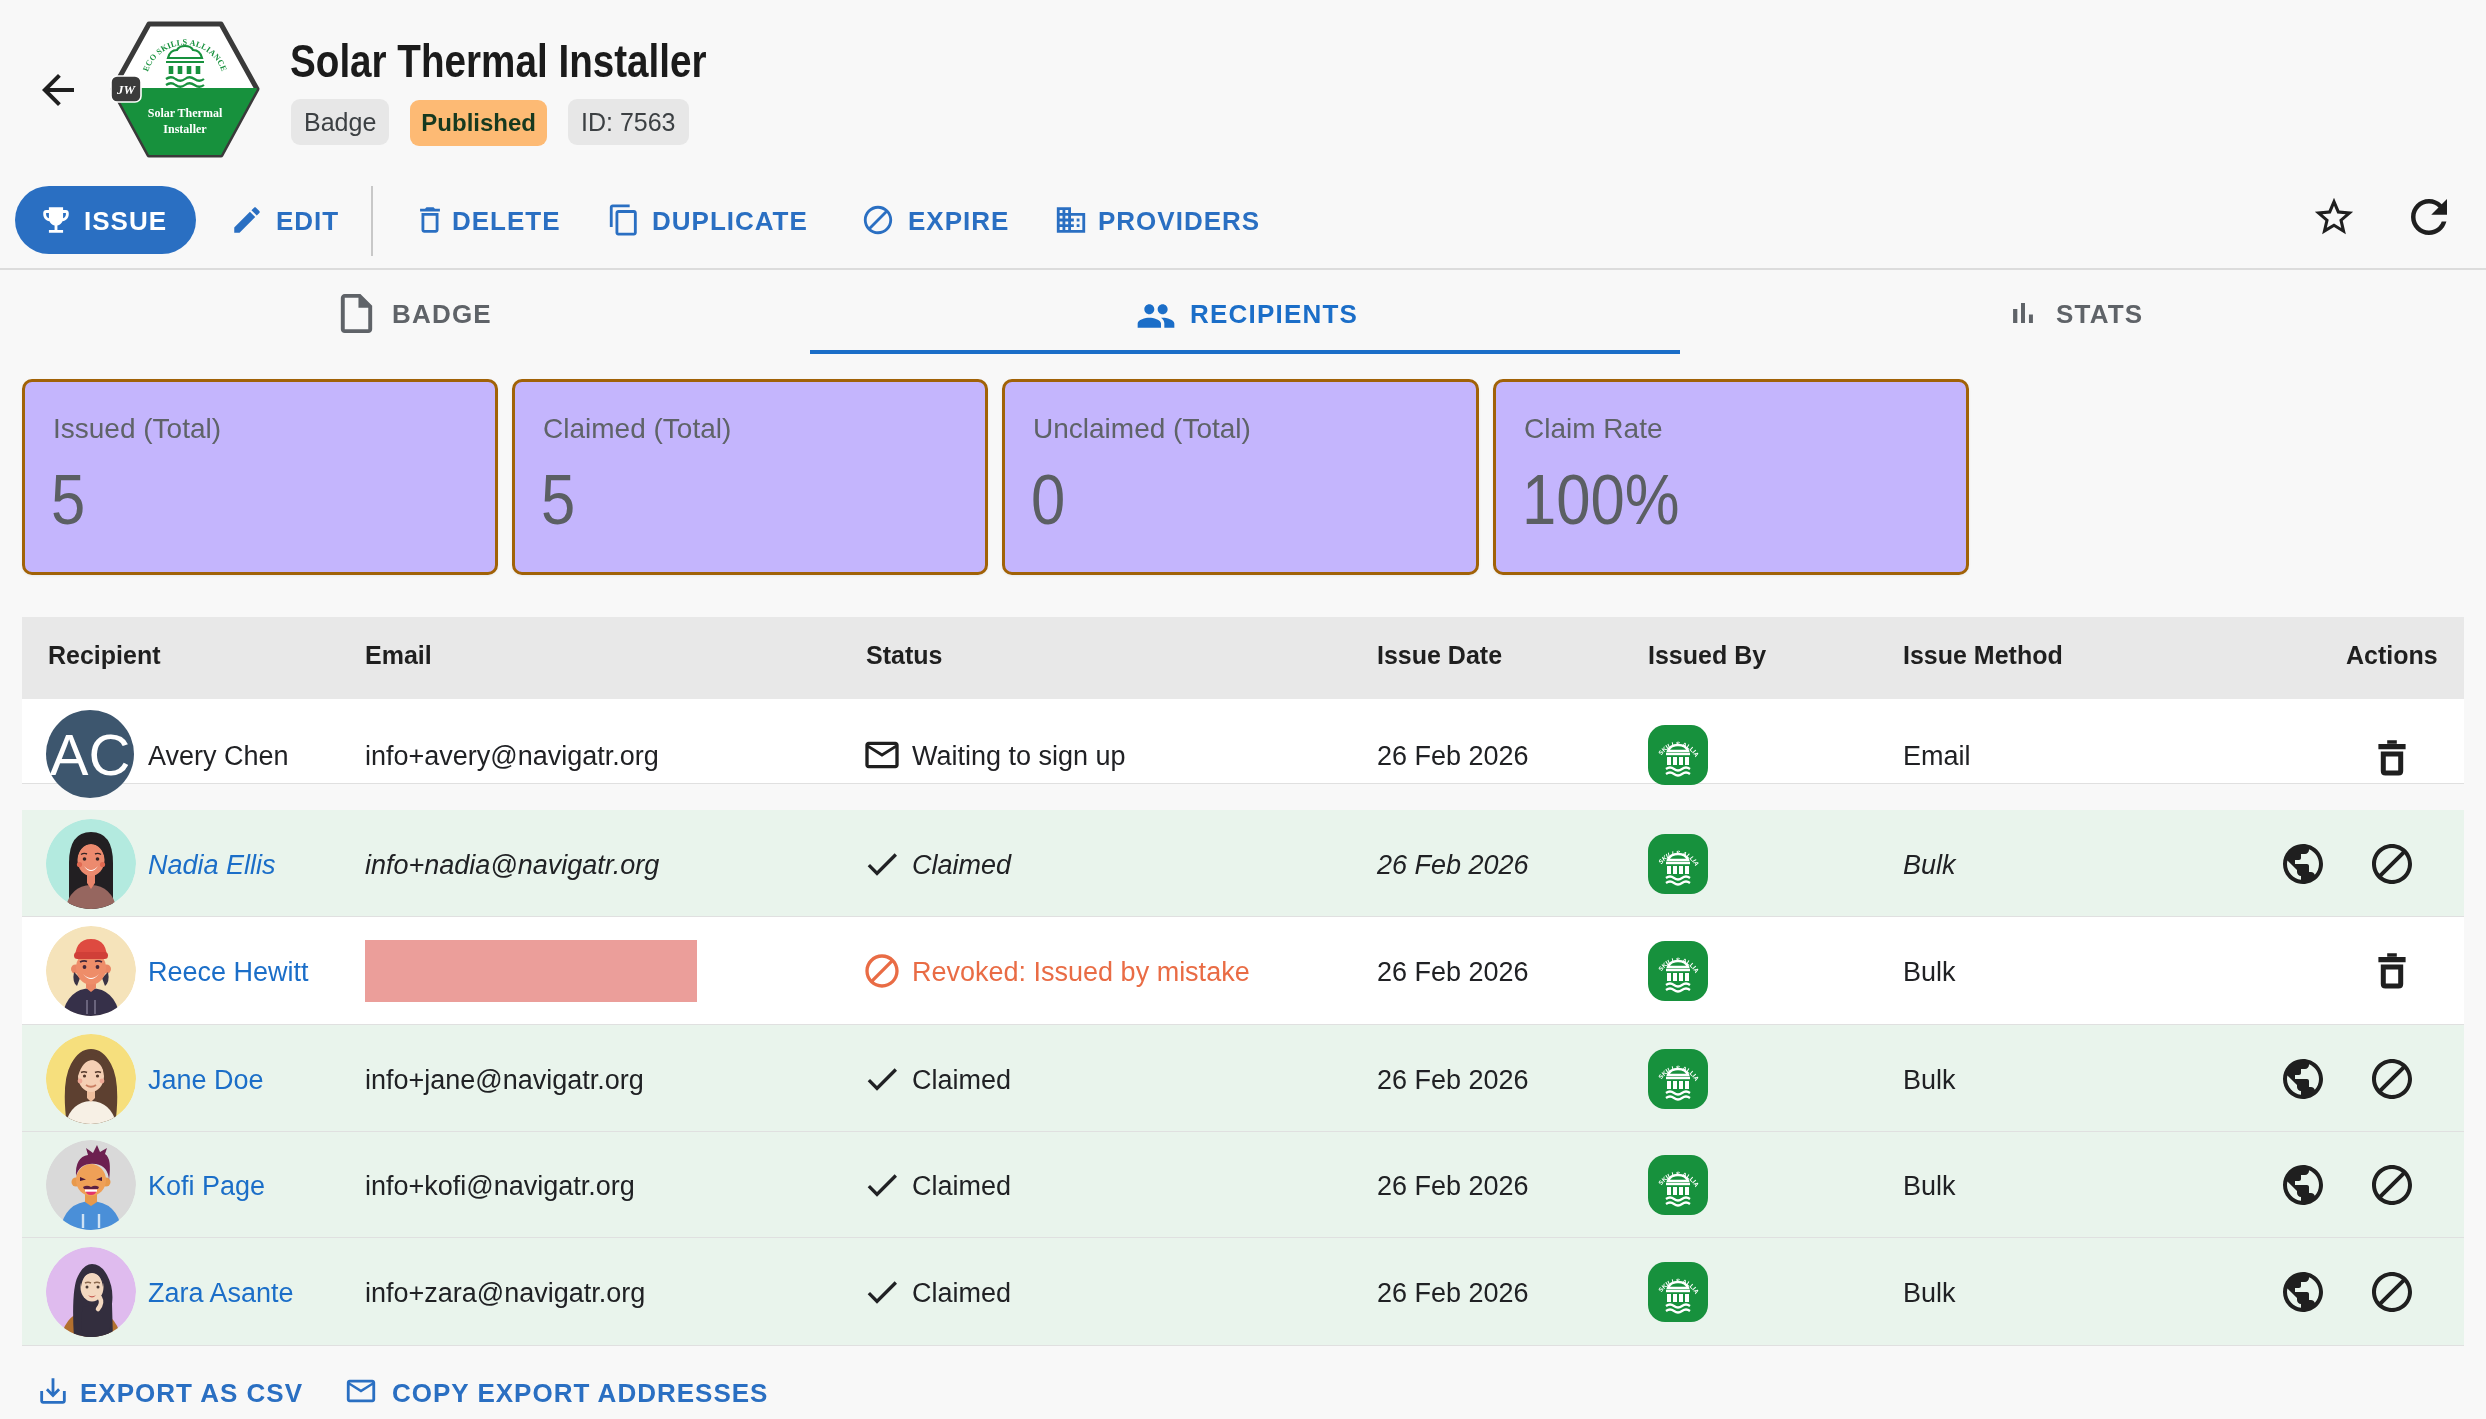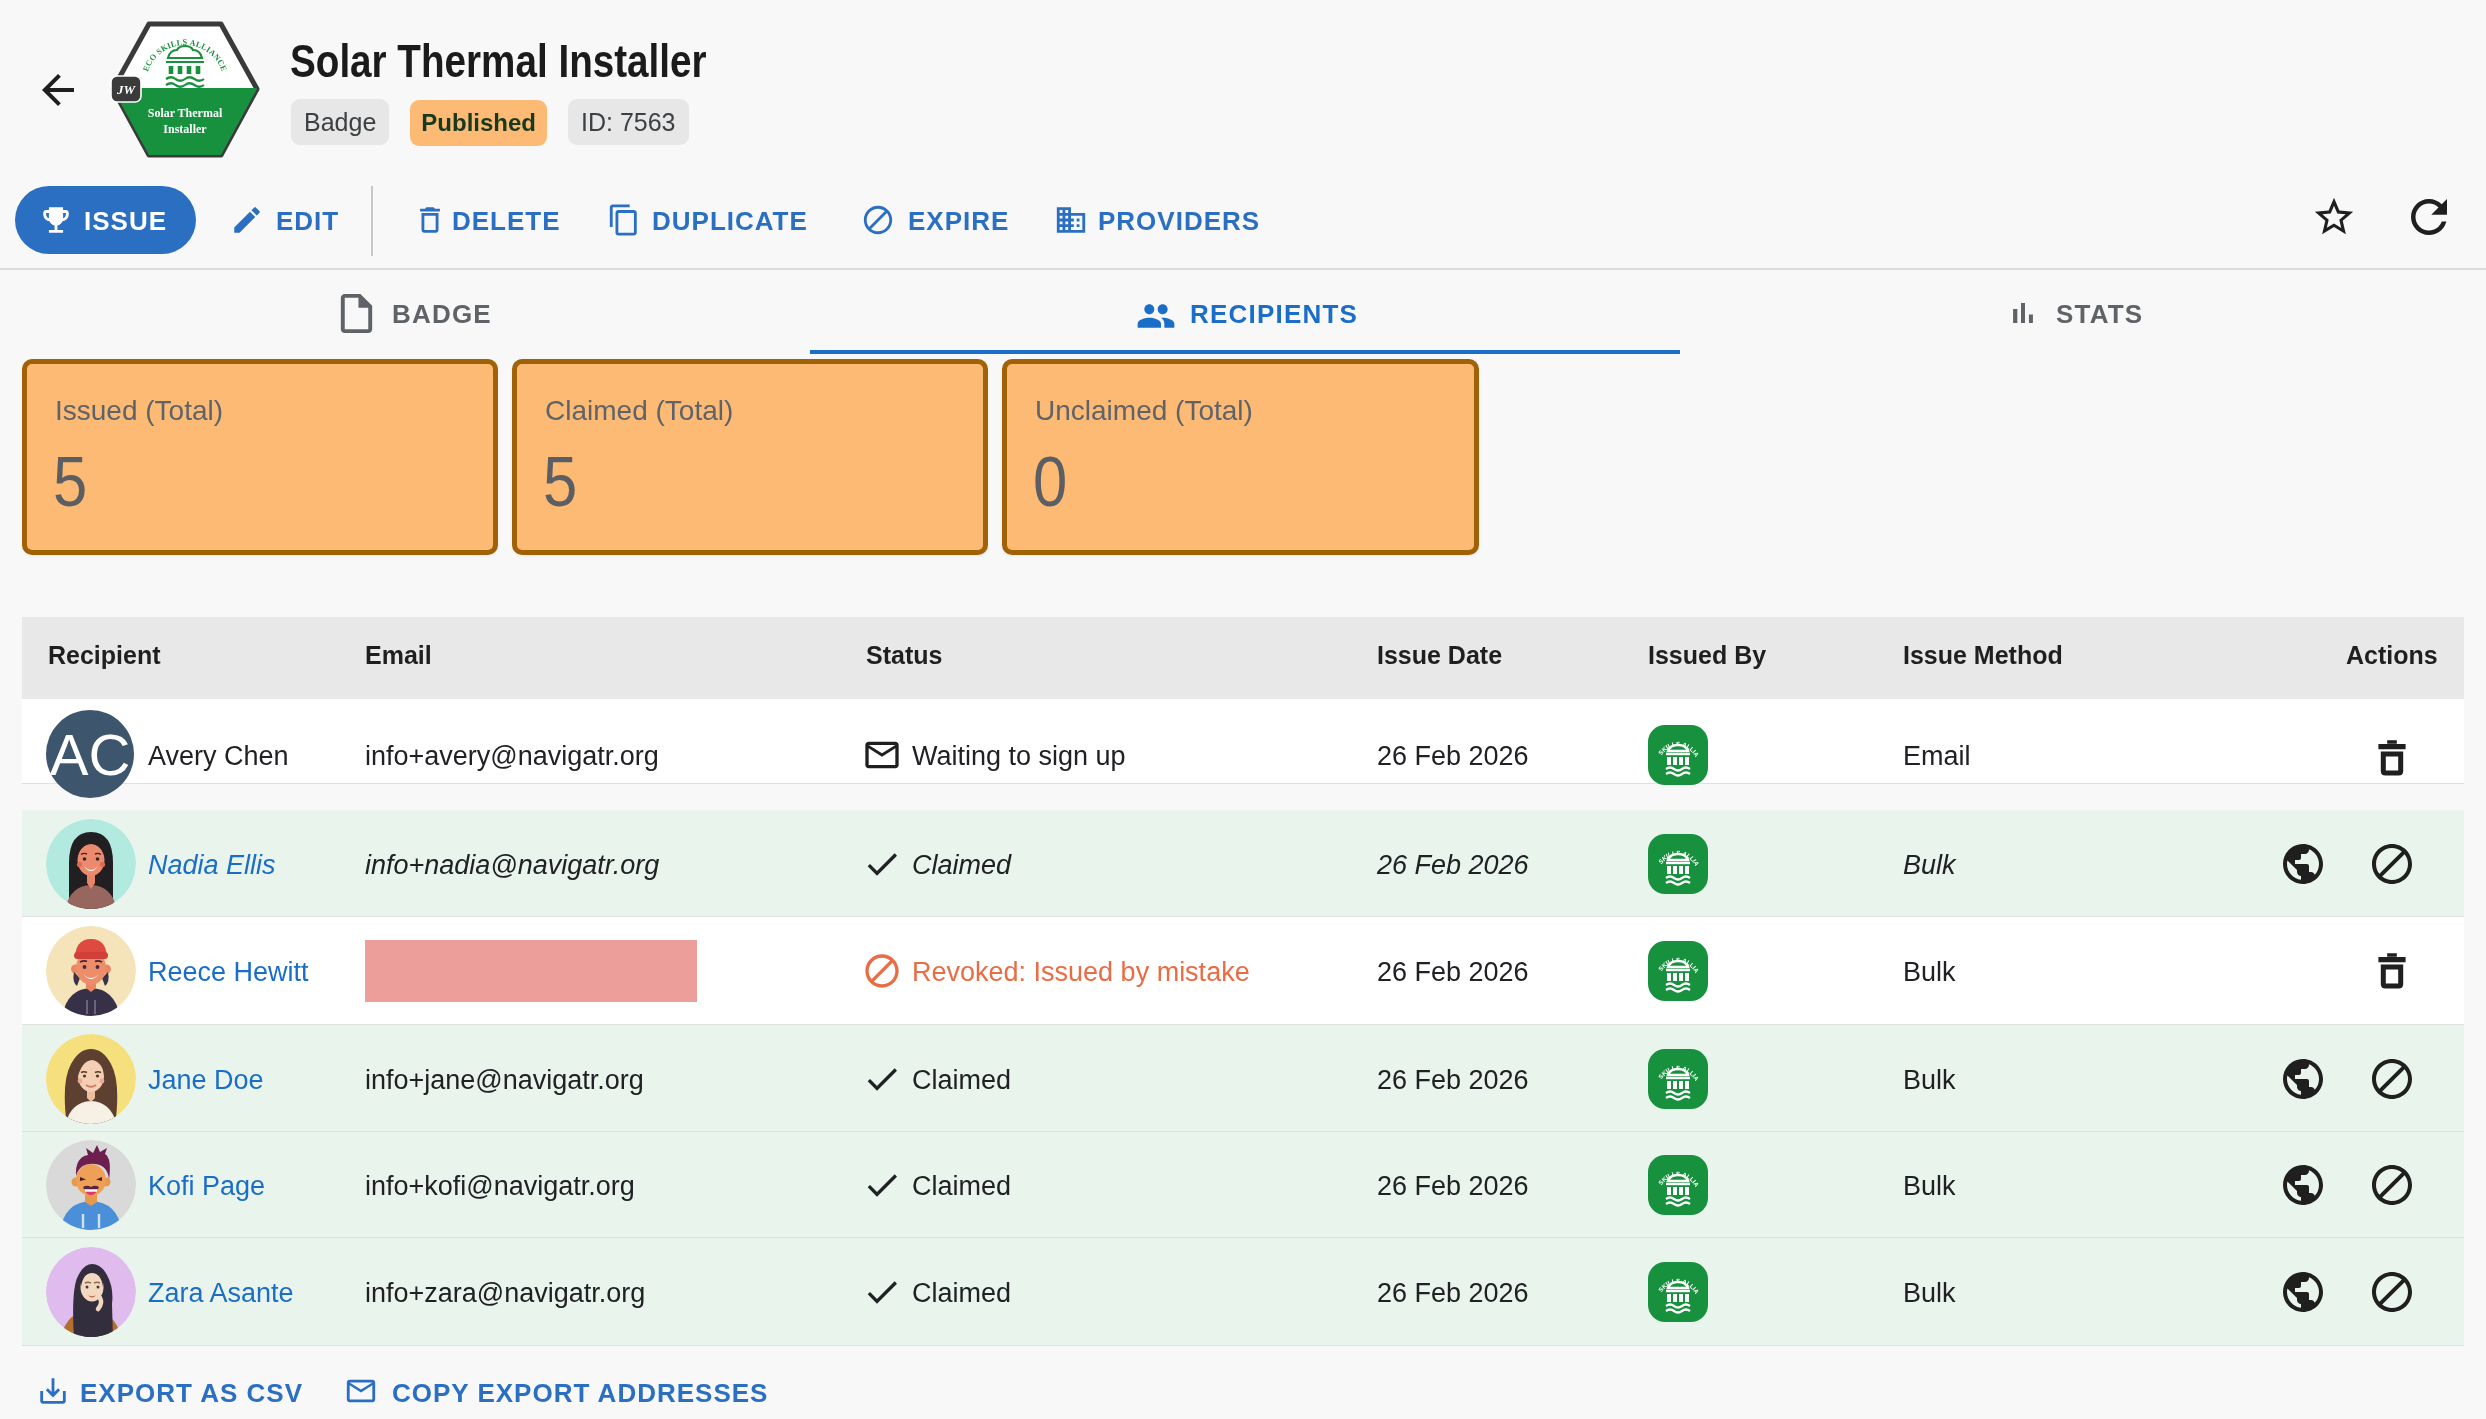--- a/index.html
+++ b/index.html
@@ -1,21 +1,21 @@
 <!DOCTYPE html>
 <html><head>
 <meta charset="utf-8">
 <style>
   * { margin:0; padding:0; box-sizing:border-box; }
   html,body { width:2486px; height:1419px; background:#f8f8f8; font-family:"Liberation Sans", sans-serif; overflow:hidden; }
   #page { position:relative; width:2486px; height:1419px; background:#f8f8f8; }
   .abs { position:absolute; }
   .capbtn { font-size:26px; font-weight:bold; letter-spacing:1px; color:#2a6fc2; }
   .chip { display:inline-block; height:46px; line-height:46px; border-radius:9px; padding:0 13px; font-size:25px; color:#3c4043; background:#e7e7e7; margin-right:21px; }
-  .card { position:absolute; top:359px; height:196px; background:#fdba74; border:5px solid #a16207; border-radius:10px; box-shadow:0 1px 3px rgba(0,0,0,0.06); }
+  .card { position:absolute; top:379px; height:196px; background:#c4b5fd; border:3px solid #a16207; border-radius:10px; box-shadow:0 1px 3px rgba(0,0,0,0.06); }
   .card .lbl { position:absolute; left:28px; top:31px; font-size:28px; color:#5f6368; }
   .card .val { position:absolute; left:26px; top:78px; font-size:70px; color:#5b5f63; transform:scaleX(0.88); transform-origin:0 0; }
   .cell { position:absolute; font-size:27px; color:#202124; }
   .hcell { position:absolute; font-size:25px; font-weight:bold; color:#1f1f1f; }
   .row { position:absolute; left:22px; width:2442px; border-bottom:1px solid #e0e0e0; }
   .rowgreen { background:#e9f4ec; }
   .rowwhite { background:#ffffff; }
   .namelink { color:#1b6ec8; }
   svg { display:block; }
 </style>
@@ -130,20 +130,24 @@
       <div class="val">5</div>
     </div>
   <div class="card" style="left:512px; width:476px;">
       <div class="lbl">Claimed (Total)</div>
       <div class="val">5</div>
     </div>
   <div class="card" style="left:1002px; width:477px;">
       <div class="lbl">Unclaimed (Total)</div>
       <div class="val">0</div>
     </div>
+  <div class="card" style="left:1493px; width:476px;">
+      <div class="lbl">Claim Rate</div>
+      <div class="val">100%</div>
+    </div>
 
   <div class="abs" style="left:22px; top:617px; width:2442px; height:82px; background:#e8e8e8;">
     <div class="hcell" style="left:26px; top:24px;">Recipient</div>
     <div class="hcell" style="left:343px; top:24px;">Email</div>
     <div class="hcell" style="left:844px; top:24px;">Status</div>
     <div class="hcell" style="left:1355px; top:24px;">Issue Date</div>
     <div class="hcell" style="left:1626px; top:24px;">Issued By</div>
     <div class="hcell" style="left:1881px; top:24px;">Issue Method</div>
     <div class="hcell" style="left:2324px; top:24px;">Actions</div>
   </div>

